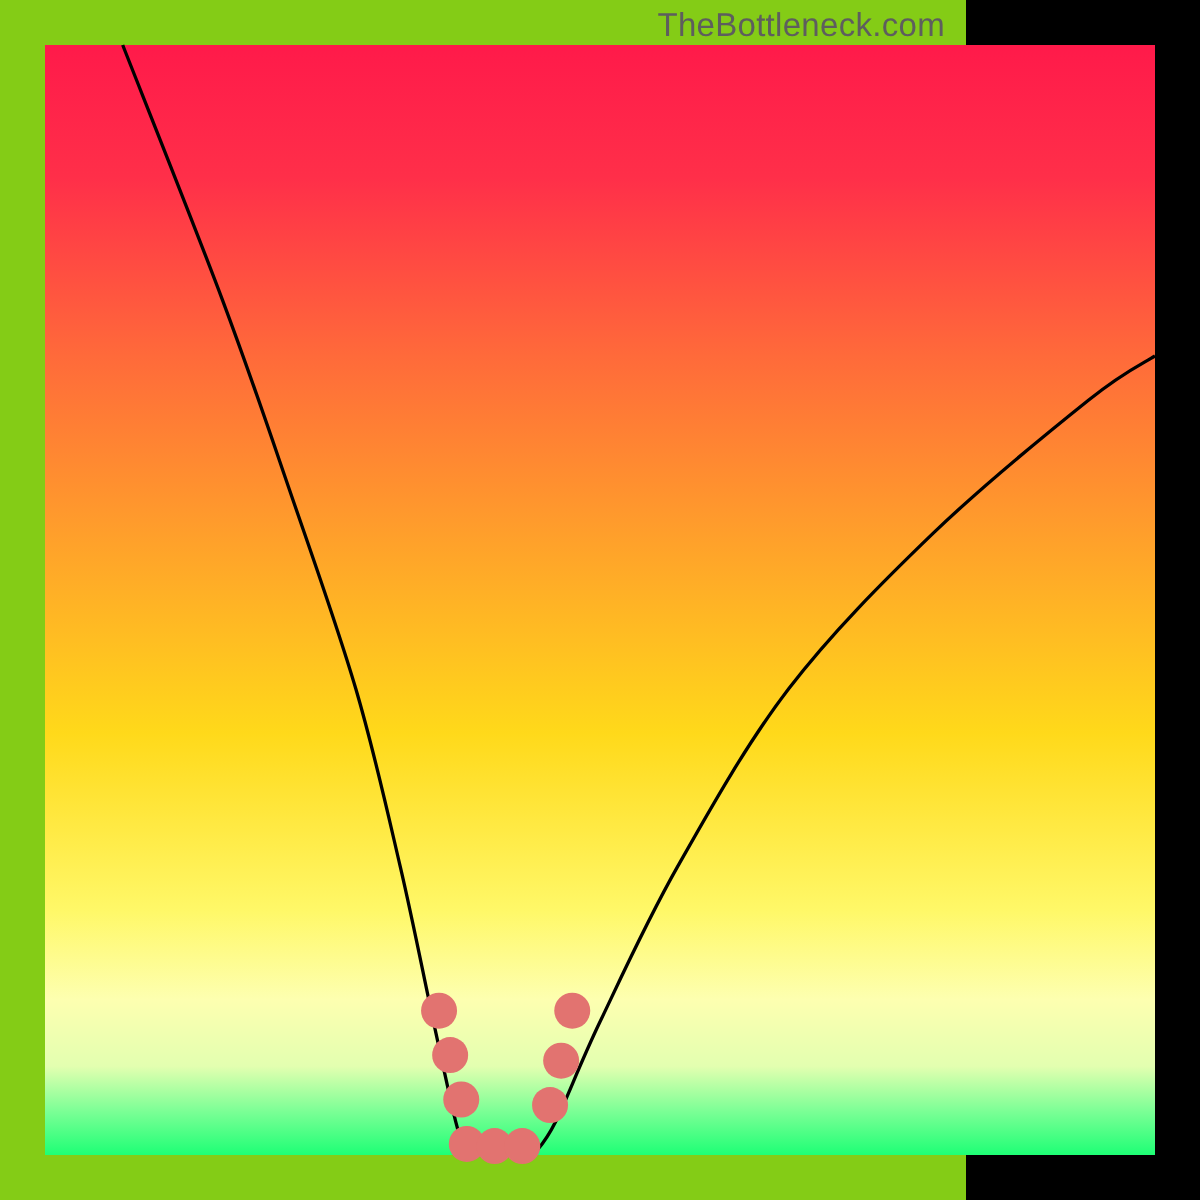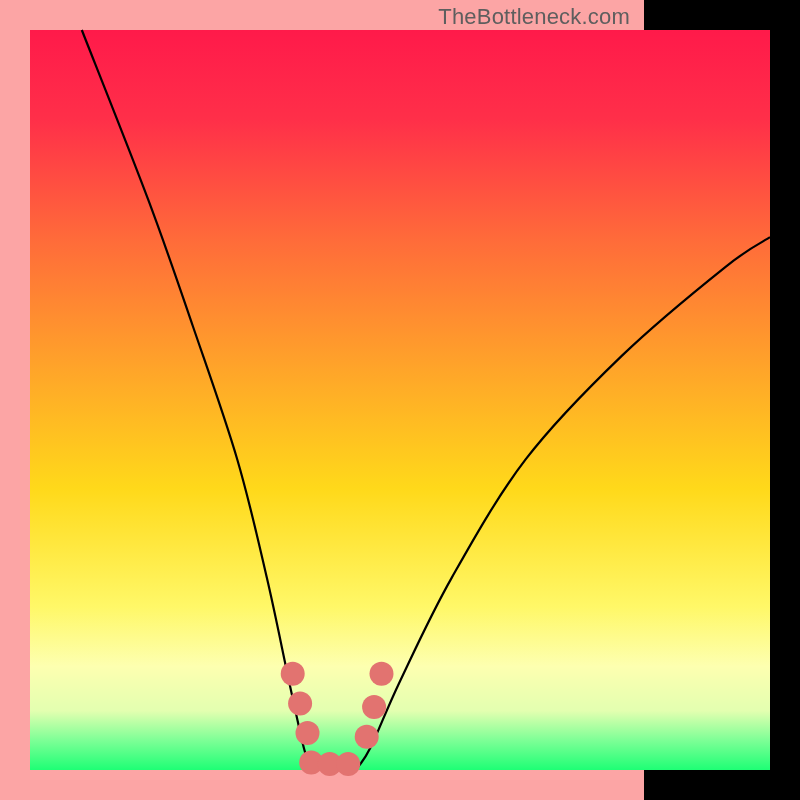--- a/index.html
+++ b/index.html
@@ -7,21 +7,21 @@
     padding: 0;
     background: #000;
     width: 800px;
     height: 800px;
     overflow: hidden;
     font-family: Arial, Helvetica, sans-serif;
   }
   .frame {
     width: 644px;
     height: 800px;
-    background: #fca5a5;
+    background: #84cc16;
     position: relative;
   }
   .watermark {
     position: absolute;
     top: 4px;
     right: 14px;
     font-size: 22px;
     font-weight: 500;
     color: #5e5e5e;
     letter-spacing: 0.2px;

